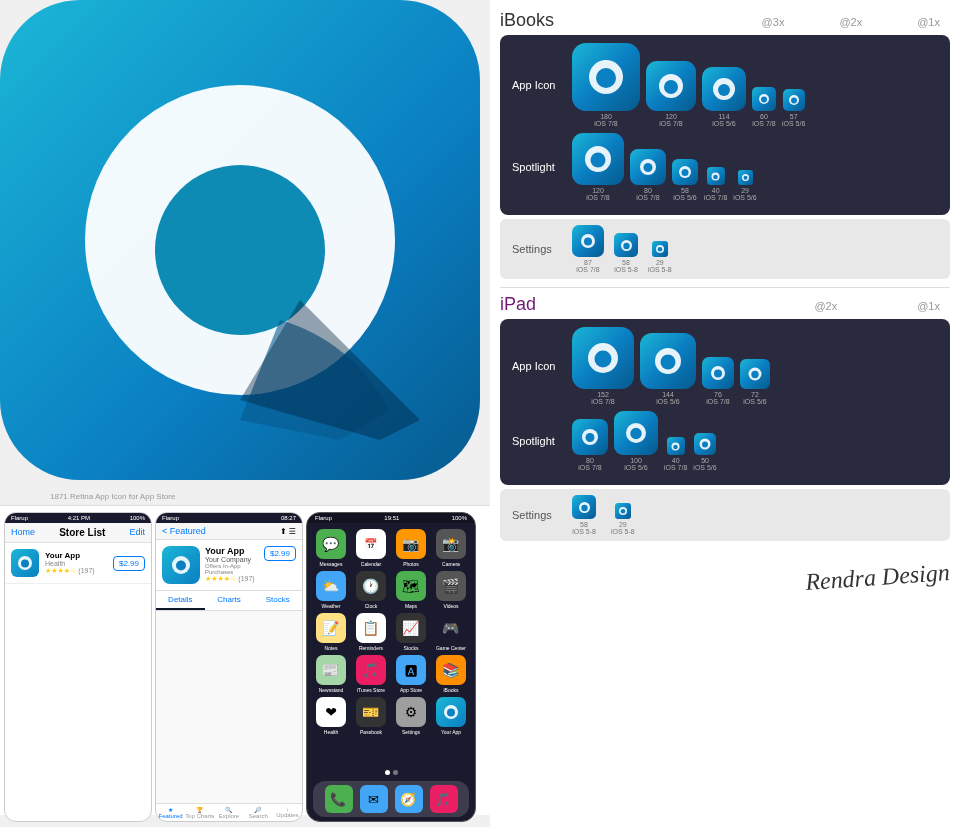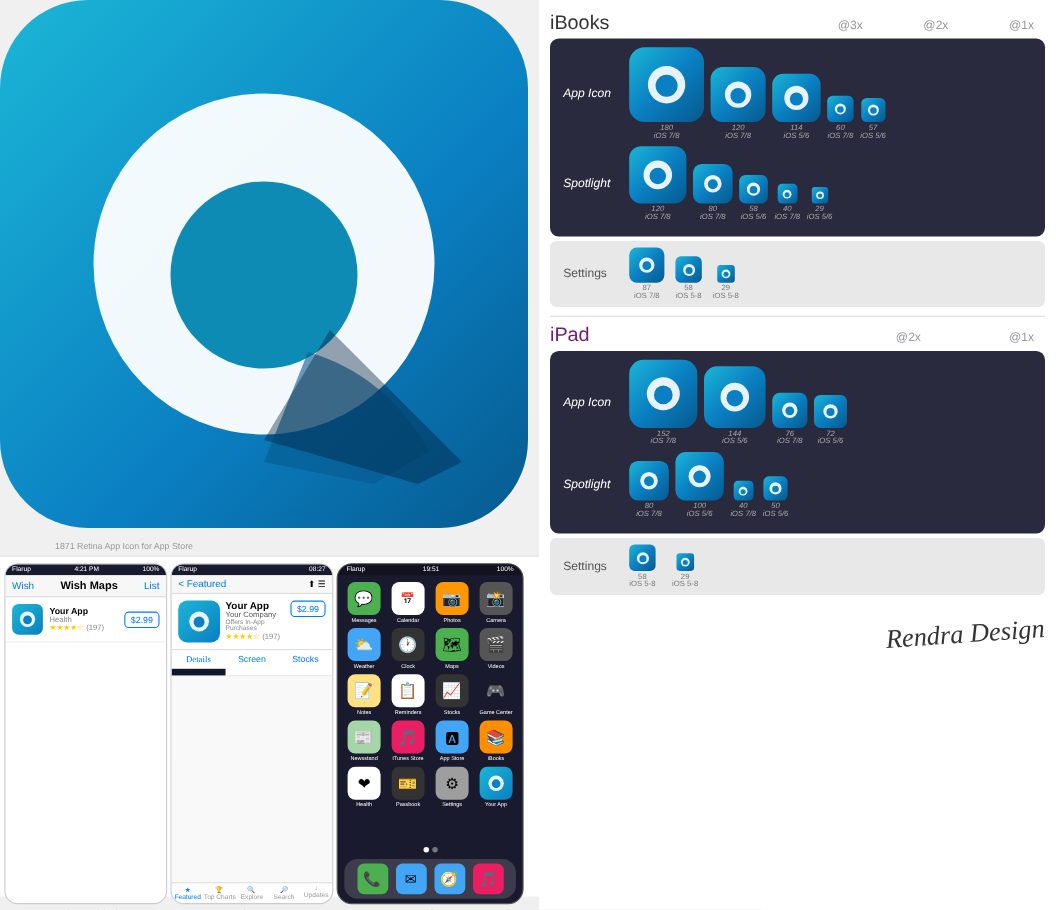--- a/index.html
+++ b/index.html
@@ -185,21 +185,20 @@
     .icon-section {
       background: #2a2a3e;
       border-radius: 8px;
       padding: 8px 12px;
       margin-bottom: 4px;
     }
     .icon-row {
       display: flex;
       align-items: center;
       margin-bottom: 6px;
-      font-style: italic;
     }
     .icon-row-label {
       color: white;
       font-size: 11px;
       width: 60px;
       flex-shrink: 0;
     }
     .icon-group {
       display: flex;
       align-items: flex-end;
@@ -247,23 +246,23 @@
 <div style="position:absolute;left:0;top:505px;width:490px;height:310px;background:white;display:flex;align-items:flex-start;padding:6px 4px;gap:3px;border-top:1px solid #ddd;">
 
   <div style="display:flex;flex-direction:column;align-items:center;">
     <div class="phone-wishlist">
       <div class="phone-status">
         <span>Flarup</span>
         <span>4:21 PM</span>
         <span>100%</span>
       </div>
       <div class="phone-nav">
-        <span style="color:#007aff;font-size:9px;">Wish</span>
-        <span class="phone-nav-title">Wish Maps</span>
-        <span style="color:#007aff;font-size:9px;">List</span>
+        <span style="color:#007aff;font-size:9px;">Home</span>
+        <span class="phone-nav-title">Store List</span>
+        <span style="color:#007aff;font-size:9px;">Edit</span>
       </div>
       <div class="wishlist-item">
         <div class="item-icon">
           <svg width="18" height="18" viewBox="0 0 18 18">
               <circle cx="9" cy="9" r="7" fill="white" opacity="0.9"></circle>
               <circle cx="9" cy="9.5" r="4" fill="#0a7fc2"></circle>
             </svg>
         </div>
         <div class="item-info">
           <div class="item-name">Your App</div>
@@ -301,22 +300,22 @@
           <div style="font-size:7px;color:#555;">Your Company</div>
           <div style="font-size:6px;color:#888;">Offers In-App Purchases</div>
           <div style="font-size:7px;color:#ffcc00;">
             <span>★★★★☆</span>
             <span style="color:#888;">(197)</span>
           </div>
         </div>
         <div style="background:white;border:1px solid #007aff;color:#007aff;font-size:8px;padding:2px 5px;border-radius:4px;white-space:nowrap;">$2.99</div>
       </div>
       <div style="display:flex;border-top:1px solid #ddd;border-bottom:1px solid #ddd;">
-        <div style="flex:1;text-align:center;font-size:8px;padding:4px 2px;color:#007aff;border-bottom:6px solid #0f172a;font-family:Liberation Serif, serif;">Details</div>
-        <div style="flex:1;text-align:center;font-size:8px;padding:4px 2px;color:#007aff;">Screen</div>
+        <div style="flex:1;text-align:center;font-size:8px;padding:4px 2px;color:#007aff;border-bottom:2px solid #0f172a;">Details</div>
+        <div style="flex:1;text-align:center;font-size:8px;padding:4px 2px;color:#007aff;">Charts</div>
         <div style="flex:1;text-align:center;font-size:8px;padding:4px 2px;color:#007aff;">Stocks</div>
       </div>
       <div style="flex:1;background:#f9f9f9;"></div>
       <div style="display:flex;border-top:1px solid #ddd;padding:2px 0;">
         <div style="flex:1;text-align:center;font-size:6px;color:#007aff;display:flex;flex-direction:column;align-items:center;">
             <span>★</span>
             <span>Featured</span>
           </div>
         <div style="flex:1;text-align:center;font-size:6px;color:#999;display:flex;flex-direction:column;align-items:center;">
             <span>🏆</span>

